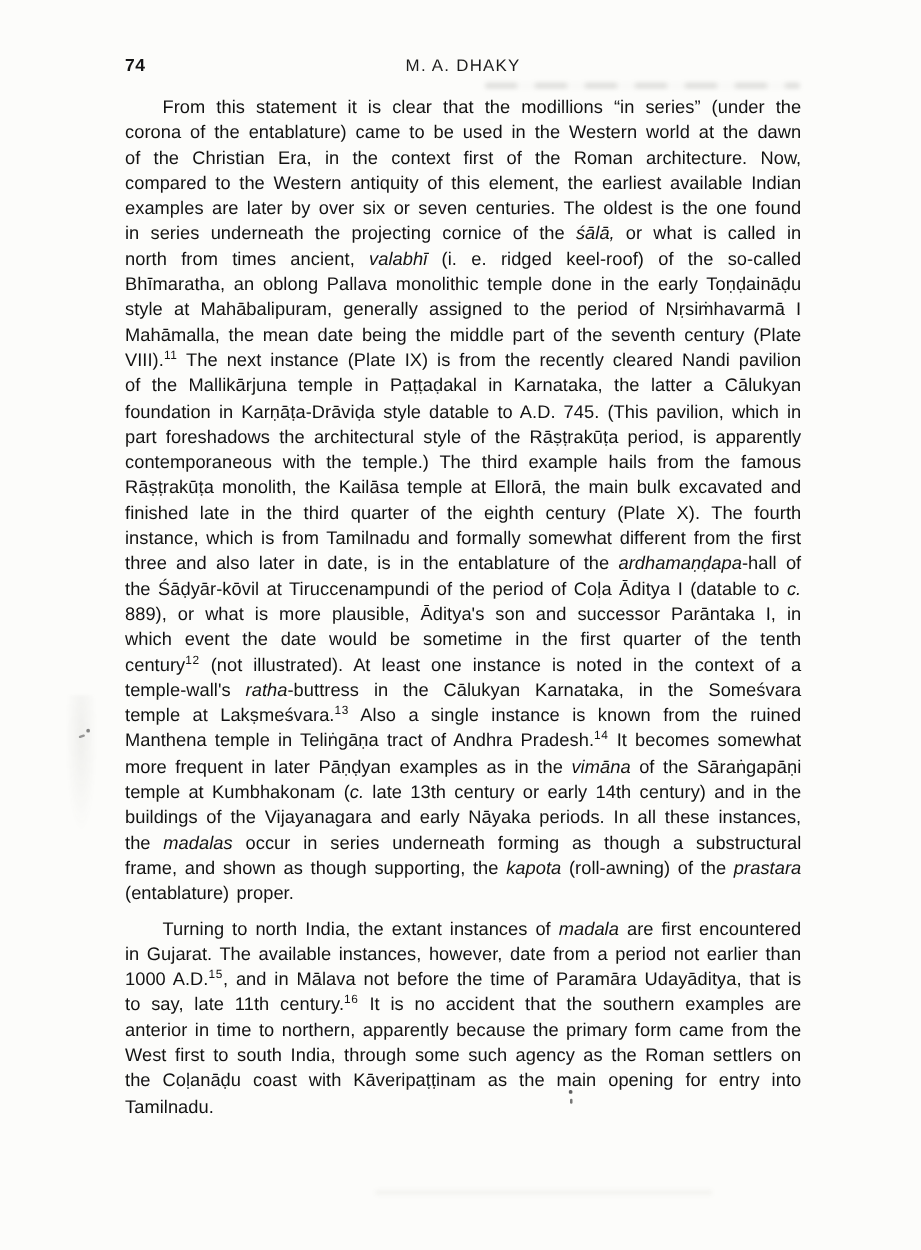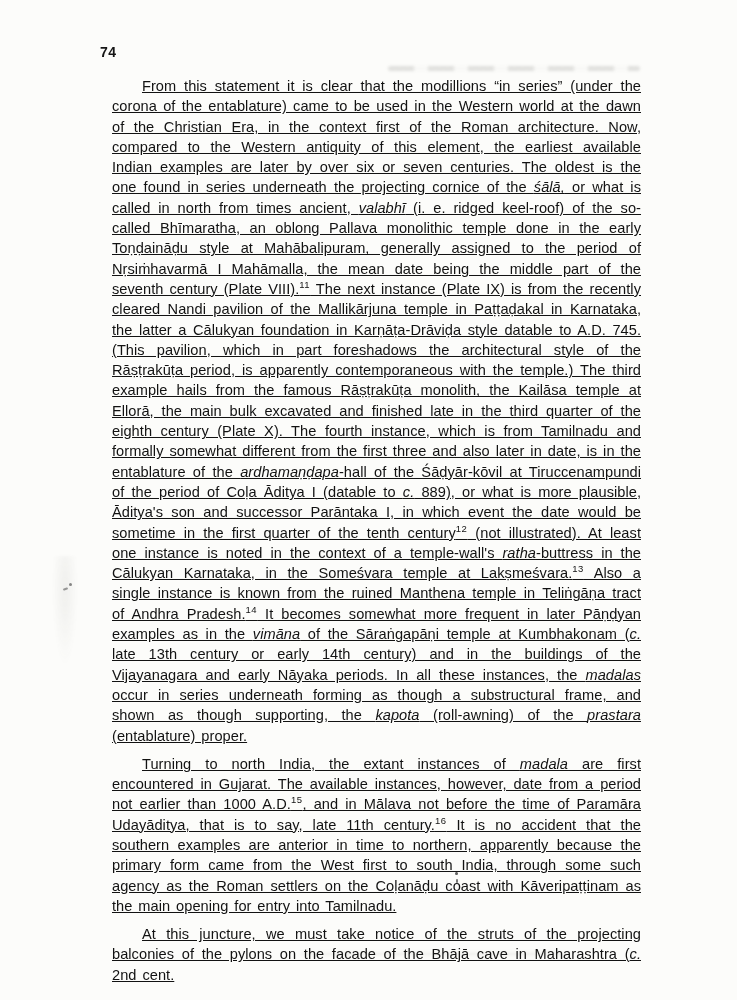--- a/index.html
+++ b/index.html
@@ -46,23 +46,22 @@
     left: 100px;
     width: 541px;
     font-size: 14.6px;
     line-height: 20.3px;
     text-align: justify;
     word-spacing: 1.8px;
     letter-spacing: 0.05px;
     color: #121212;
   }
   .text-block p {
-    margin: 0 0 8px 12px;
+    margin: 0 0 8px 0;
     text-indent: 30px;
-    text-decoration: underline;
   }
   .text-block em { font-style: italic; }
   .text-block sup {
     font-size: 9.5px;
     line-height: 0;
     vertical-align: super;
     letter-spacing: 0.5px;
   }
 
   
@@ -108,26 +107,26 @@
     filter: blur(1.5px); border-radius: 2px;
   }
 </style>
 </head>
 <body>
 
 <div class="page">
 
   <header class="page-header">
     <span class="page-number">74</span>
+    <span class="running-head">M. A. DHAKY</span>
   </header>
 
   <main class="text-block" id="paragraphs">
       <p><span>From this statement it is clear that the modillions “in series” (under the corona of the entablature) came to be used in the Western world at the dawn of the Christian Era, in the context first of the Roman architecture. Now, compared to the Western antiquity of this element, the earliest available Indian examples are later by over six or seven centuries. The oldest is the one found in series underneath the projecting cornice of the </span><em>śālā,</em><span> or what is called in north from times ancient, </span><em>valabhī</em><span> (i. e. ridged keel-roof) of the so-called Bhīmaratha, an oblong Pallava monolithic temple done in the early Toṇḍaināḍu style at Mahābalipuram, generally assigned to the period of Nṛsiṁhavarmā I Mahāmalla, the mean date being the middle part of the seventh century (Plate VIII).</span><sup>11</sup><span> The next instance (Plate IX) is from the recently cleared Nandi pavilion of the Mallikārjuna temple in Paṭṭaḍakal in Karnataka, the latter a Cālukyan foundation in Karṇāṭa-Drāviḍa style datable to A.D. 745. (This pavilion, which in part foreshadows the architectural style of the Rāṣṭrakūṭa period, is apparently contemporaneous with the temple.) The third example hails from the famous Rāṣṭrakūṭa monolith, the Kailāsa temple at Ellorā, the main bulk excavated and finished late in the third quarter of the eighth century (Plate X). The fourth instance, which is from Tamilnadu and formally somewhat different from the first three and also later in date, is in the entablature of the </span><em>ardhamaṇḍapa</em><span>-hall of the Śāḍyār-kōvil at Tiruccenampundi of the period of Coḷa Āditya I (datable to </span><em>c.</em><span> 889), or what is more plausible, Āditya's son and successor Parāntaka I, in which event the date would be sometime in the first quarter of the tenth century</span><sup>12</sup><span> (not illustrated). At least one instance is noted in the context of a temple-wall's </span><em>ratha</em><span>-buttress in the Cālukyan Karnataka, in the Someśvara temple at Lakṣmeśvara.</span><sup>13</sup><span> Also a single instance is known from the ruined Manthena temple in Teliṅgāṇa tract of Andhra Pradesh.</span><sup>14</sup><span> It becomes somewhat more frequent in later Pāṇḍyan examples as in the </span><em>vimāna</em><span> of the Sāraṅgapāṇi temple at Kumbhakonam (</span><em>c.</em><span> late 13th century or early 14th century) and in the buildings of the Vijayanagara and early Nāyaka periods. In all these instances, the </span><em>madalas</em><span> occur in series underneath forming as though a substructural frame, and shown as though supporting, the </span><em>kapota</em><span> (roll-awning) of the </span><em>prastara</em><span> (entablature) proper.</span></p>
       <p><span>Turning to north India, the extant instances of </span><em>madala</em><span> are first encountered in Gujarat. The available instances, however, date from a period not earlier than 1000 A.D.</span><sup>15</sup><span>, and in Mālava not before the time of Paramāra Udayāditya, that is to say, late 11th century.</span><sup>16</sup><span> It is no accident that the southern examples are anterior in time to northern, apparently because the primary form came from the West first to south India, through some such agency as the Roman settlers on the Coḷanāḍu coast with Kāveripaṭṭinam as the main opening for entry into Tamilnadu.</span></p>
-      <p><span>At this juncture, we must take notice of the struts of the projecting balconies of the pylons on the facade of the Bhājā cave in Maharashtra (</span><em>c.</em><span> 2nd cent.</span></p>
     </main>
 
   <div class="artifact smudge-header"></div>
   <div class="artifact smudge-left-margin"></div>
   <div class="artifact speck-left"></div>
   <div class="artifact colon-mark"></div>
   <div class="artifact smudge-bottom"></div>
 
 </div>
 

